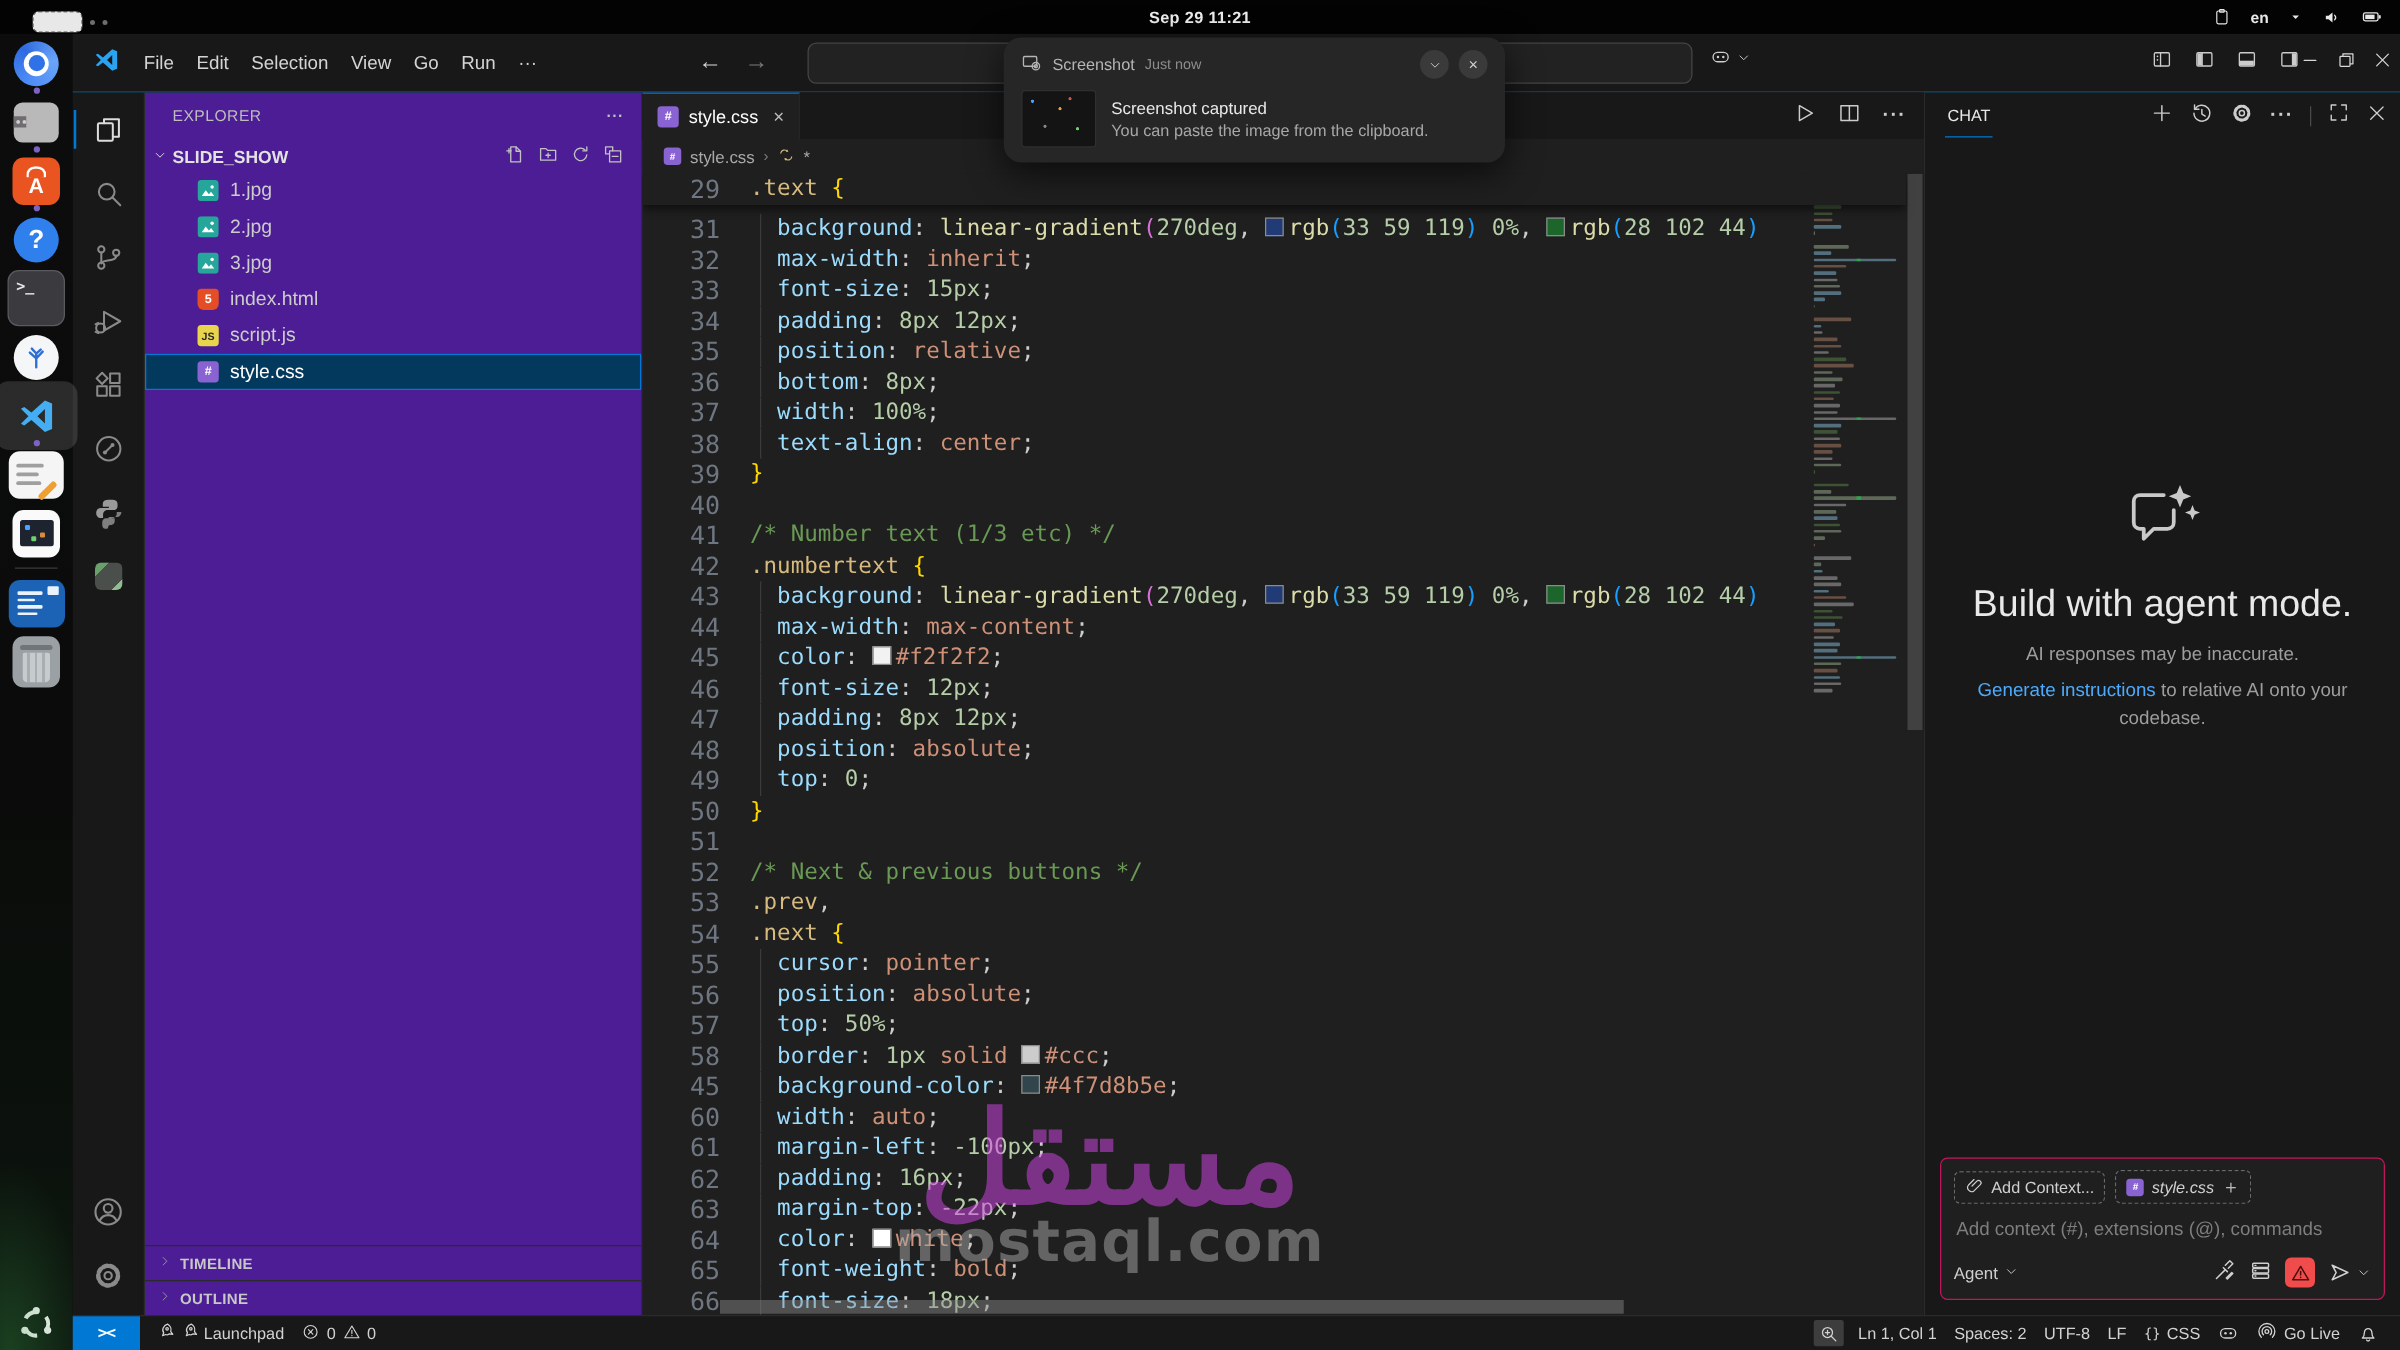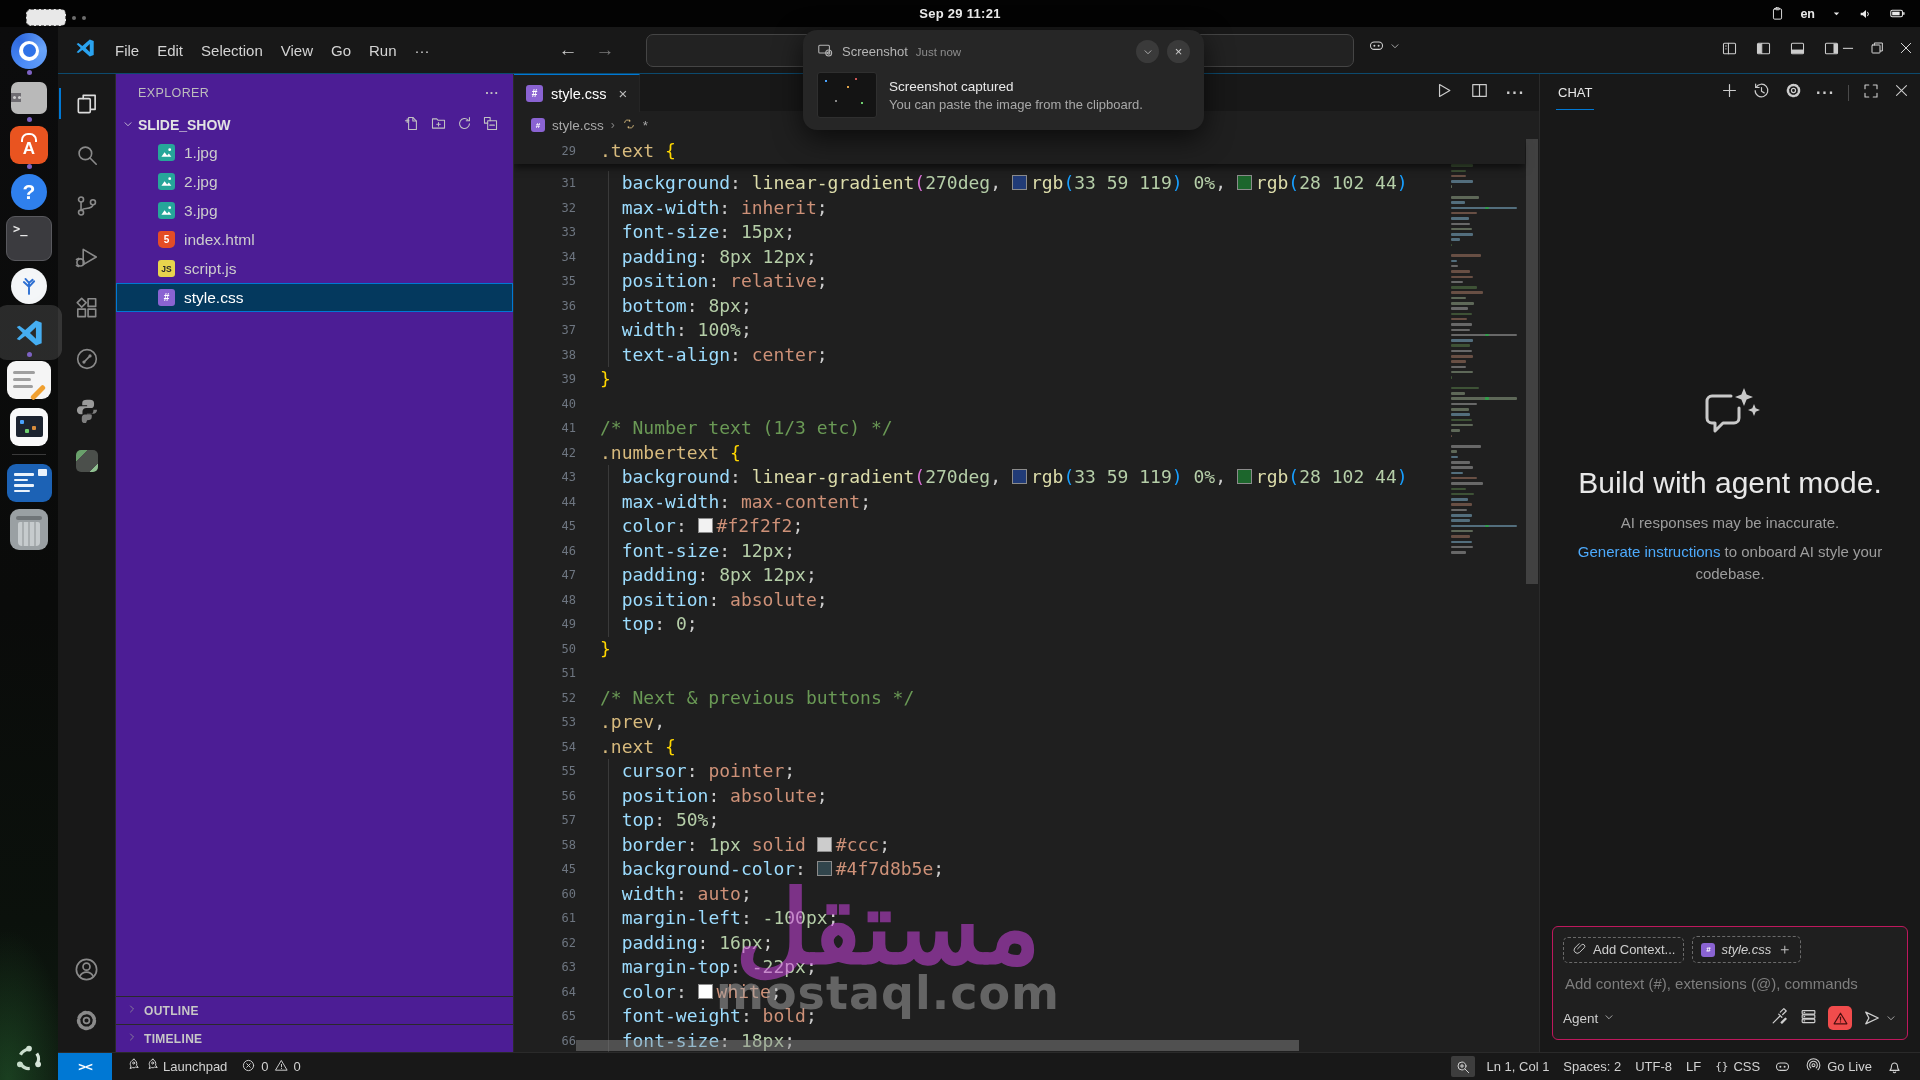--- a/index.html
+++ b/index.html
@@ -99,21 +99,21 @@
   #tabbar{height:37px;flex:none;background:#181818;display:flex;position:relative}
   #tab-active{height:100%;display:flex;align-items:center;gap:8px;padding:0 12px;background:#1f1f1f;
     border-top:1px solid #0078d4;border-right:1px solid #252525;color:#ffffff;font-size:14.5px}
   #tab-active .closex{color:#bdbdbd;font-size:15px;margin-left:4px}
   #editor-actions{position:absolute;right:14px;top:0;height:37px;display:flex;align-items:center;gap:17px;color:#cccccc}
   #breadcrumb{height:28px;flex:none;display:flex;align-items:center;gap:7px;padding-left:17px;font-size:13.5px;color:#a9a9a9}
   #breadcrumb .sep{color:#7c7c7c;font-size:12px}
   #codearea{flex:1;position:relative;overflow:hidden;font-family:"DejaVu Sans Mono",monospace;font-size:18px;line-height:24.5px}
   #codelines{position:absolute;top:32px;left:0;right:0}
   .cl{display:flex;height:24.5px;white-space:pre}
-  .cl .ln{width:62px;flex:none;text-align:right;color:#6e7681;font-size:12px;line-height:24.5px}
+  .cl .ln{width:62px;flex:none;text-align:right;color:#6e7681;font-size:20px;line-height:24.5px}
   .cl .lc{margin-left:24px;flex:1;min-width:0;overflow:hidden;position:relative}
   .cl .guide{position:absolute;left:8px;top:0;bottom:0;width:1px;background:#3a3a3a}
   #sticky{position:absolute;top:0;left:0;right:14px;background:#1f1f1f;box-shadow:0 4px 7px rgba(0,0,0,.55);z-index:6}
   .tk-sel{color:#d7ba7d}.tk-brc{color:#ffd700}.tk-prop{color:#9cdcfe}.tk-pun{color:#cccccc}
   .tk-fn{color:#dcdcaa}.tk-num{color:#b5cea8}.tk-val{color:#ce9178}.tk-cmt{color:#6a9955}
   .tk-p1{color:#da70d6}.tk-p2{color:#179fff}
   .swatch{display:inline-block;width:13px;height:13px;border:1px solid #8b8b8b;vertical-align:-1px;margin-right:4px}
   #minimap{position:absolute;right:14px;top:0;width:80px;bottom:0;background:#1f1f1f;z-index:5;overflow:hidden}
   .mm-row{position:absolute;left:6px;height:2.5px;border-radius:1px}
   #vscroll{position:absolute;right:0;top:0;width:14px;bottom:0;z-index:7}
@@ -515,27 +515,27 @@
               <span class="fi fi-css">#</span>
               <span>style.css</span>
             </div>
           </div>
         <div id="sb-spacer"></div>
         <div id="sb-sections">
             <div class="sb-section">
               <span style="color:#9a9a9a"><svg width="12" height="12" viewBox="0 0 24 24" fill="none" stroke="currentColor" stroke-width="1.5" stroke-linecap="round" stroke-linejoin="round">
                   <path d="M9 6l6 6-6 6"></path>
                 </svg></span>
-              <span>OUTLINE</span>
+              <span>TIMELINE</span>
             </div>
             <div class="sb-section">
               <span style="color:#9a9a9a"><svg width="12" height="12" viewBox="0 0 24 24" fill="none" stroke="currentColor" stroke-width="1.5" stroke-linecap="round" stroke-linejoin="round">
                   <path d="M9 6l6 6-6 6"></path>
                 </svg></span>
-              <span>TIMELINE</span>
+              <span>OUTLINE</span>
             </div>
           </div>
       </div>
 
       <div id="editorwrap">
         <div id="tabbar">
           <div id="tab-active">
             <span class="fi fi-css">#</span>
             <span>style.css</span>
             <span class="closex">×</span>
@@ -721,21 +721,21 @@
         </div>
         <div id="chat-empty">
           <span id="chat-sparkle"><svg width="62" height="58" viewBox="0 0 62 58" fill="none" stroke="#c9c9c9" stroke-width="3" stroke-linecap="round" stroke-linejoin="round">
                 <path d="M40 22v10c0 2.8-2.2 5-5 5H24l-8 8v-8h-3c-2.8 0-5-2.2-5-5V15c0-2.8 2.2-5 5-5h19"></path>
                 <path fill="#c9c9c9" stroke="none" d="M45 2l2.6 6.4L54 11l-6.4 2.6L45 20l-2.6-6.4L36 11l6.4-2.6z"></path>
                 <path fill="#c9c9c9" stroke="none" d="M55 18l1.7 4.3 4.3 1.7-4.3 1.7L55 30l-1.7-4.3L49 24l4.3-1.7z"></path>
               </svg></span>
           <div class="big">Build with agent mode.</div>
           <div class="sub">AI responses may be inaccurate.</div>
           <div class="onboard">
-            <a href="#">Generate instructions</a><span> to onboard AI style your codebase.</span>
+            <a href="#">Generate instructions</a><span> to relative AI onto your codebase.</span>
           </div>
         </div>
         <div id="chat-input">
           <div id="pills">
             <span class="pill">
               <span id="pp-icon"><svg width="15" height="15" viewBox="0 0 24 24" fill="none" stroke="currentColor" stroke-width="1.5" stroke-linecap="round" stroke-linejoin="round">
                     <path d="M9 12.5l6.2-6.2a3.1 3.1 0 0 1 4.4 4.4l-7.8 7.8a5.2 5.2 0 0 1-7.3-7.3l7-7"></path>
                   </svg></span>
               <span>Add Context...</span>
             </span>

